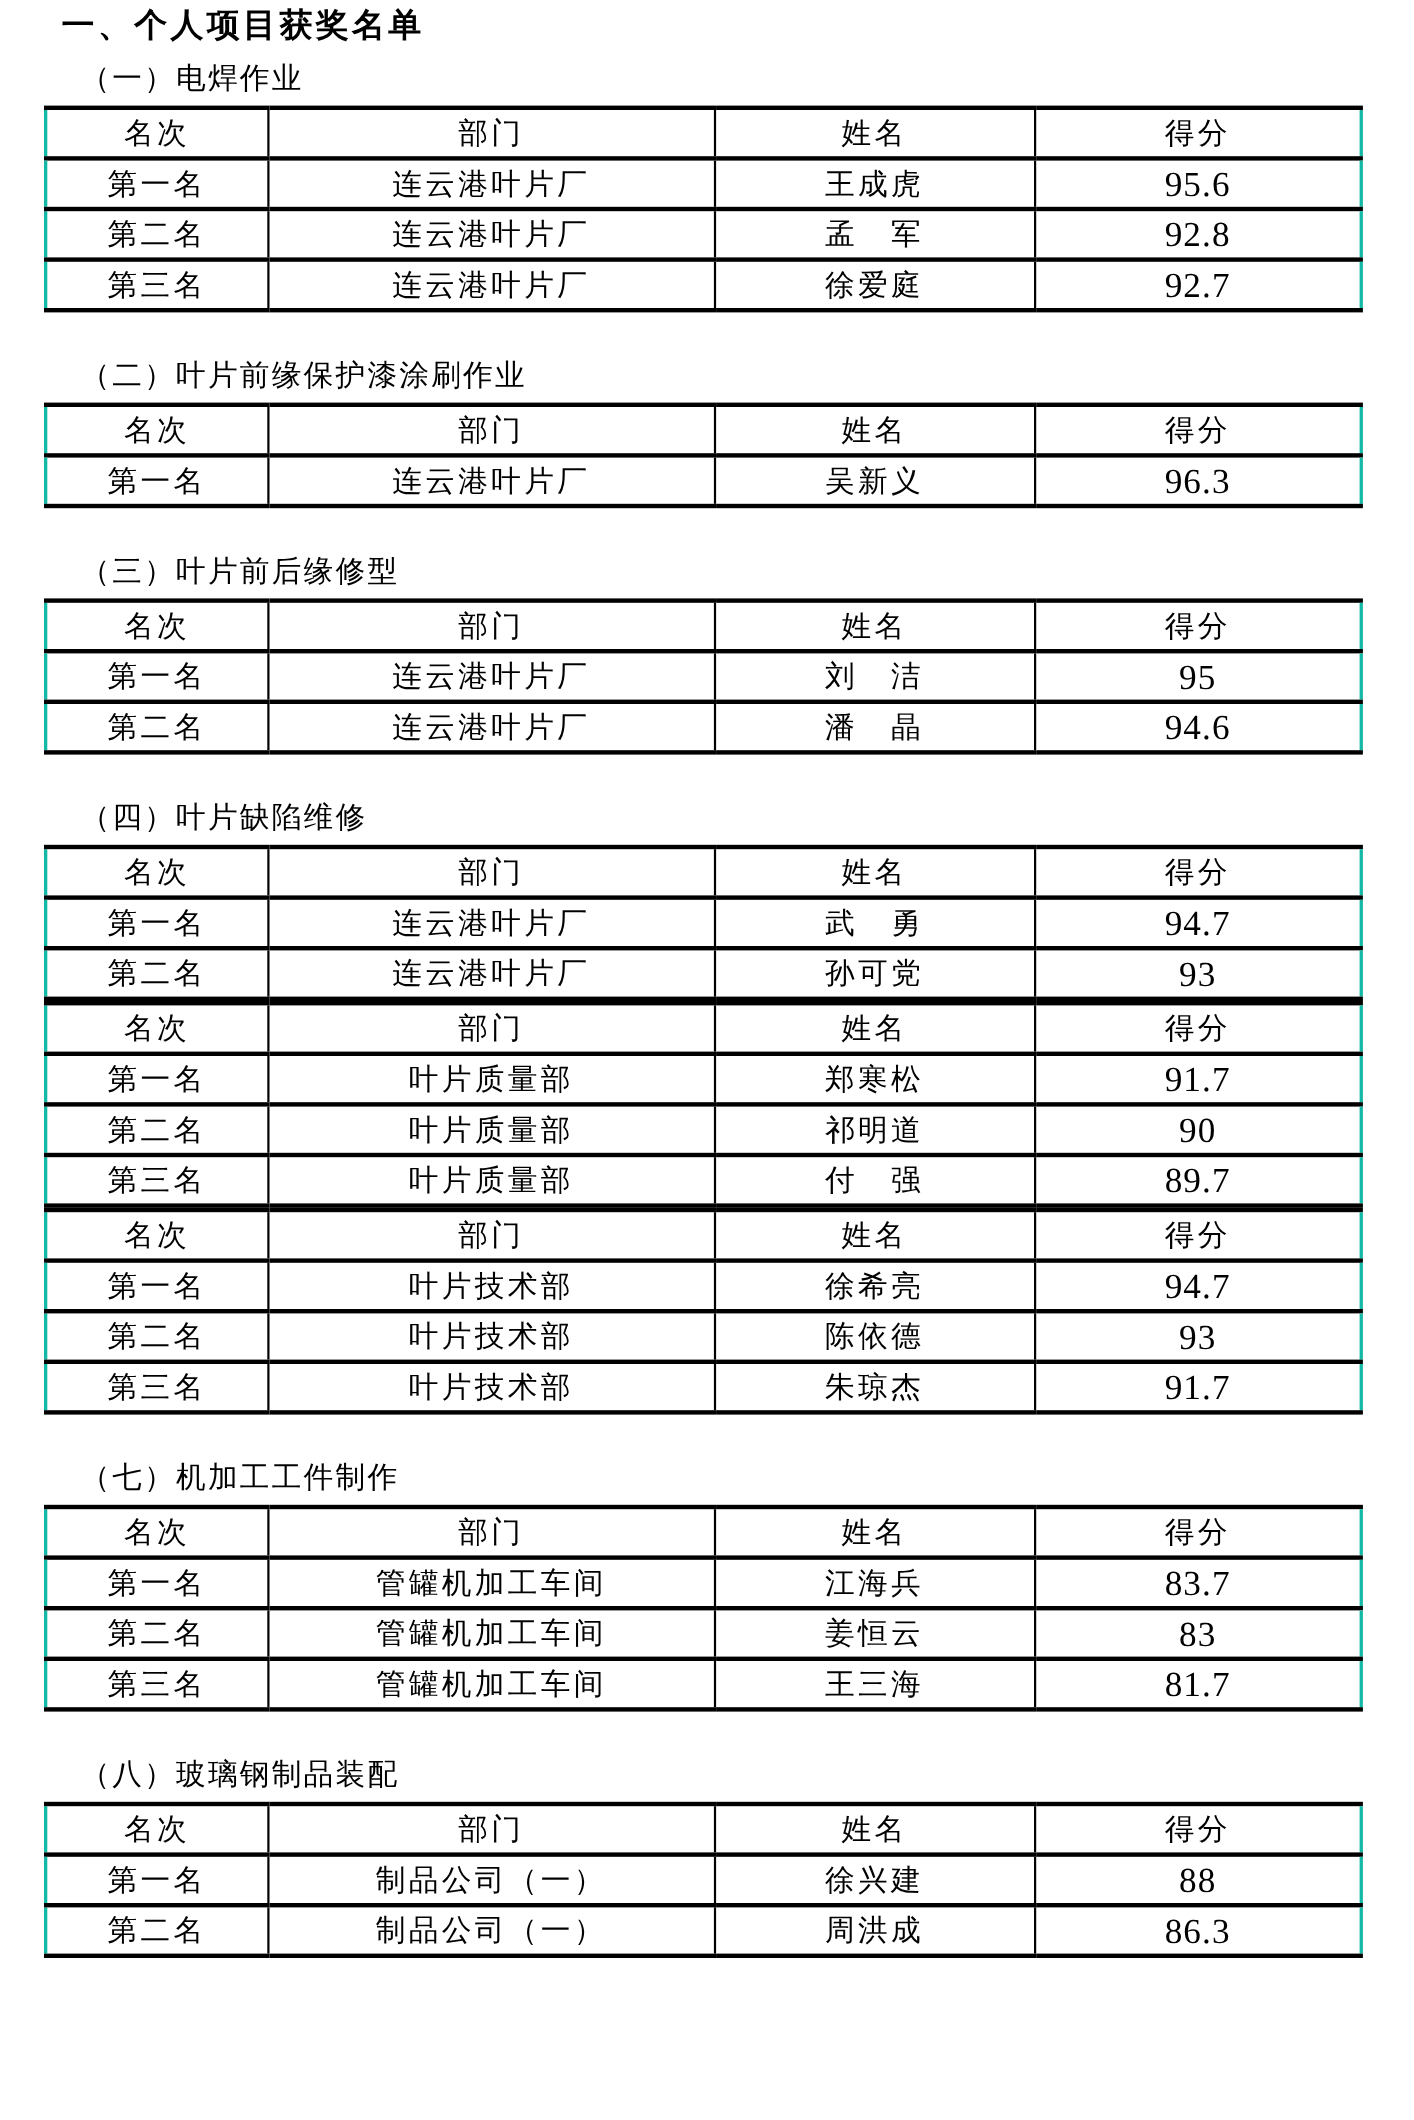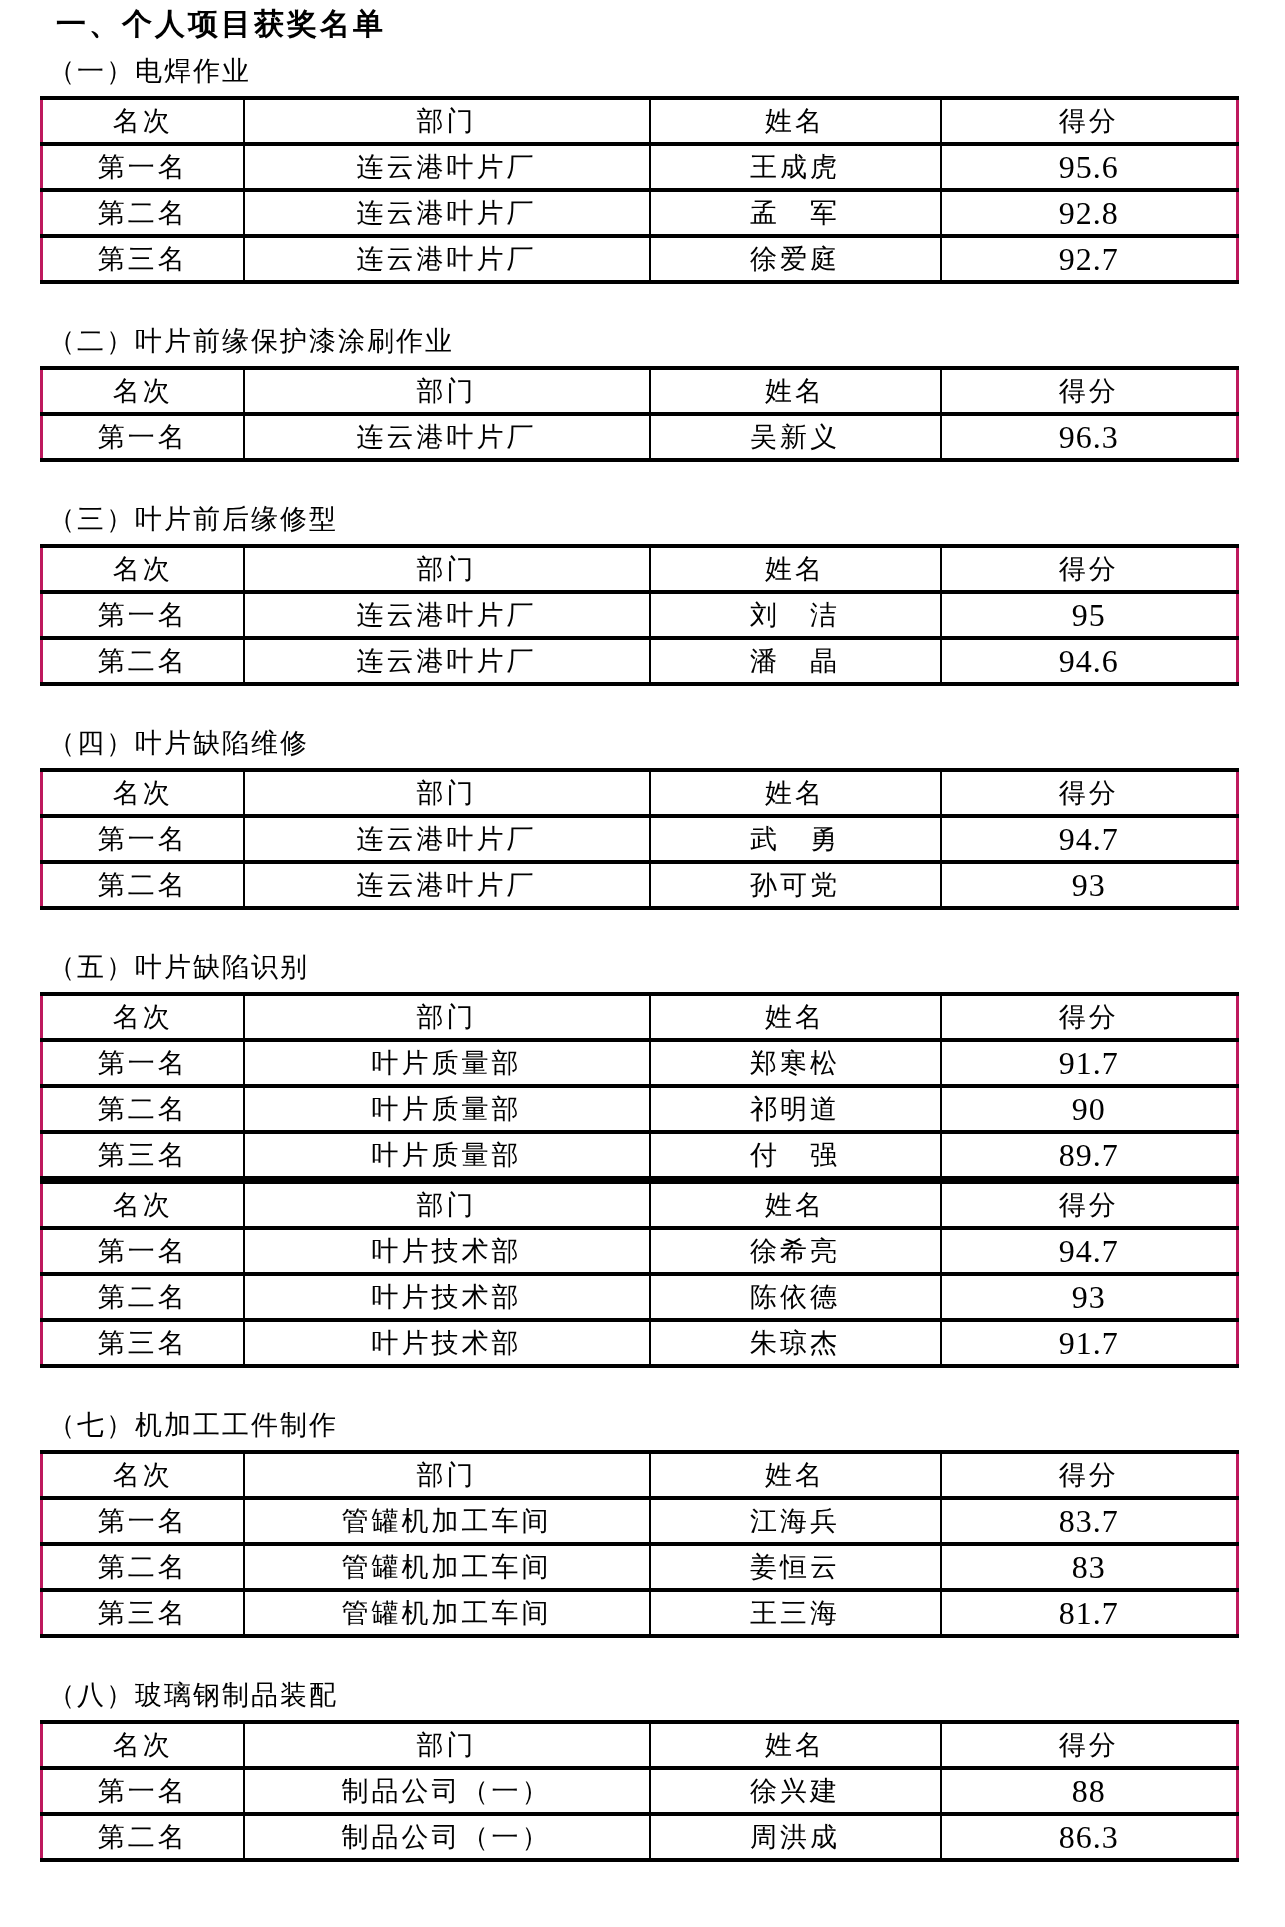--- a/index.html
+++ b/index.html
@@ -19,28 +19,28 @@
     line-height: 36px;
     font-weight: bold;
     letter-spacing: 3px;
     margin: 6px 0 0 16px;
   }
   .section-heading {
     font-size: 27px;
     line-height: 34px;
     font-weight: normal;
     letter-spacing: 2px;
-    margin: 40px 0 8px 8px;
+    margin: 40px 0 8px 33px;
   }
   .section:first-of-type .section-heading { margin-top: 12px; }
   table.results {
     border-collapse: collapse;
     table-layout: fixed;
     width: 1196px;
-    border: 3px solid #be185d;
+    border: 3px solid #14b8a6;
   }
   table.results th, table.results td {
     border: 2px solid #000;
     border-top-width: 4px;
     border-bottom-width: 4px;
     height: 42px;
     text-align: center;
     vertical-align: middle;
     font-size: 27px;
     font-weight: normal;
@@ -194,21 +194,20 @@
               <td>第二名</td>
               <td>连云港叶片厂</td>
               <td>孙可党</td>
               <td class="score-cell">93</td>
             </tr>
           </tbody>
     </table>
   </div>
 
   <div class="section">
-    <h2 class="section-heading">（五）叶片缺陷识别</h2>
     <table class="results">
       <colgroup>
         <col class="col-rank">
         <col class="col-dept">
         <col class="col-name">
         <col class="col-score">
       </colgroup>
       <thead>
         <tr>
               <th>名次</th>

